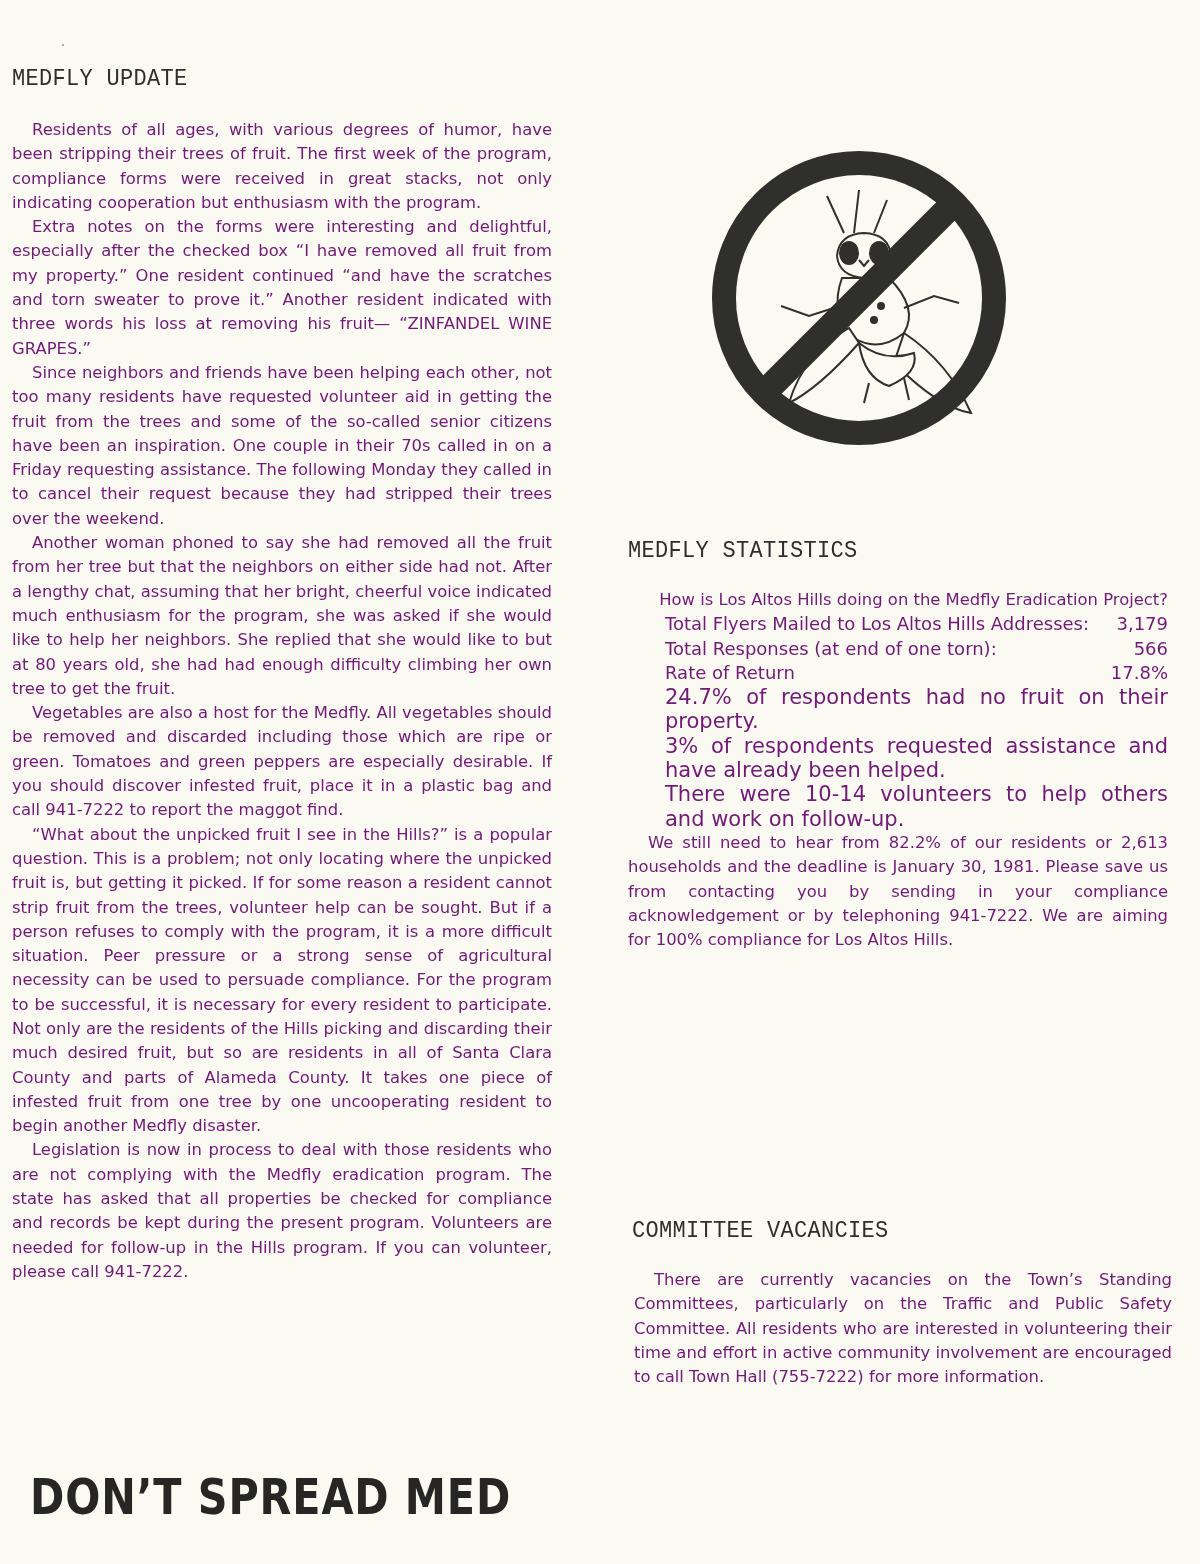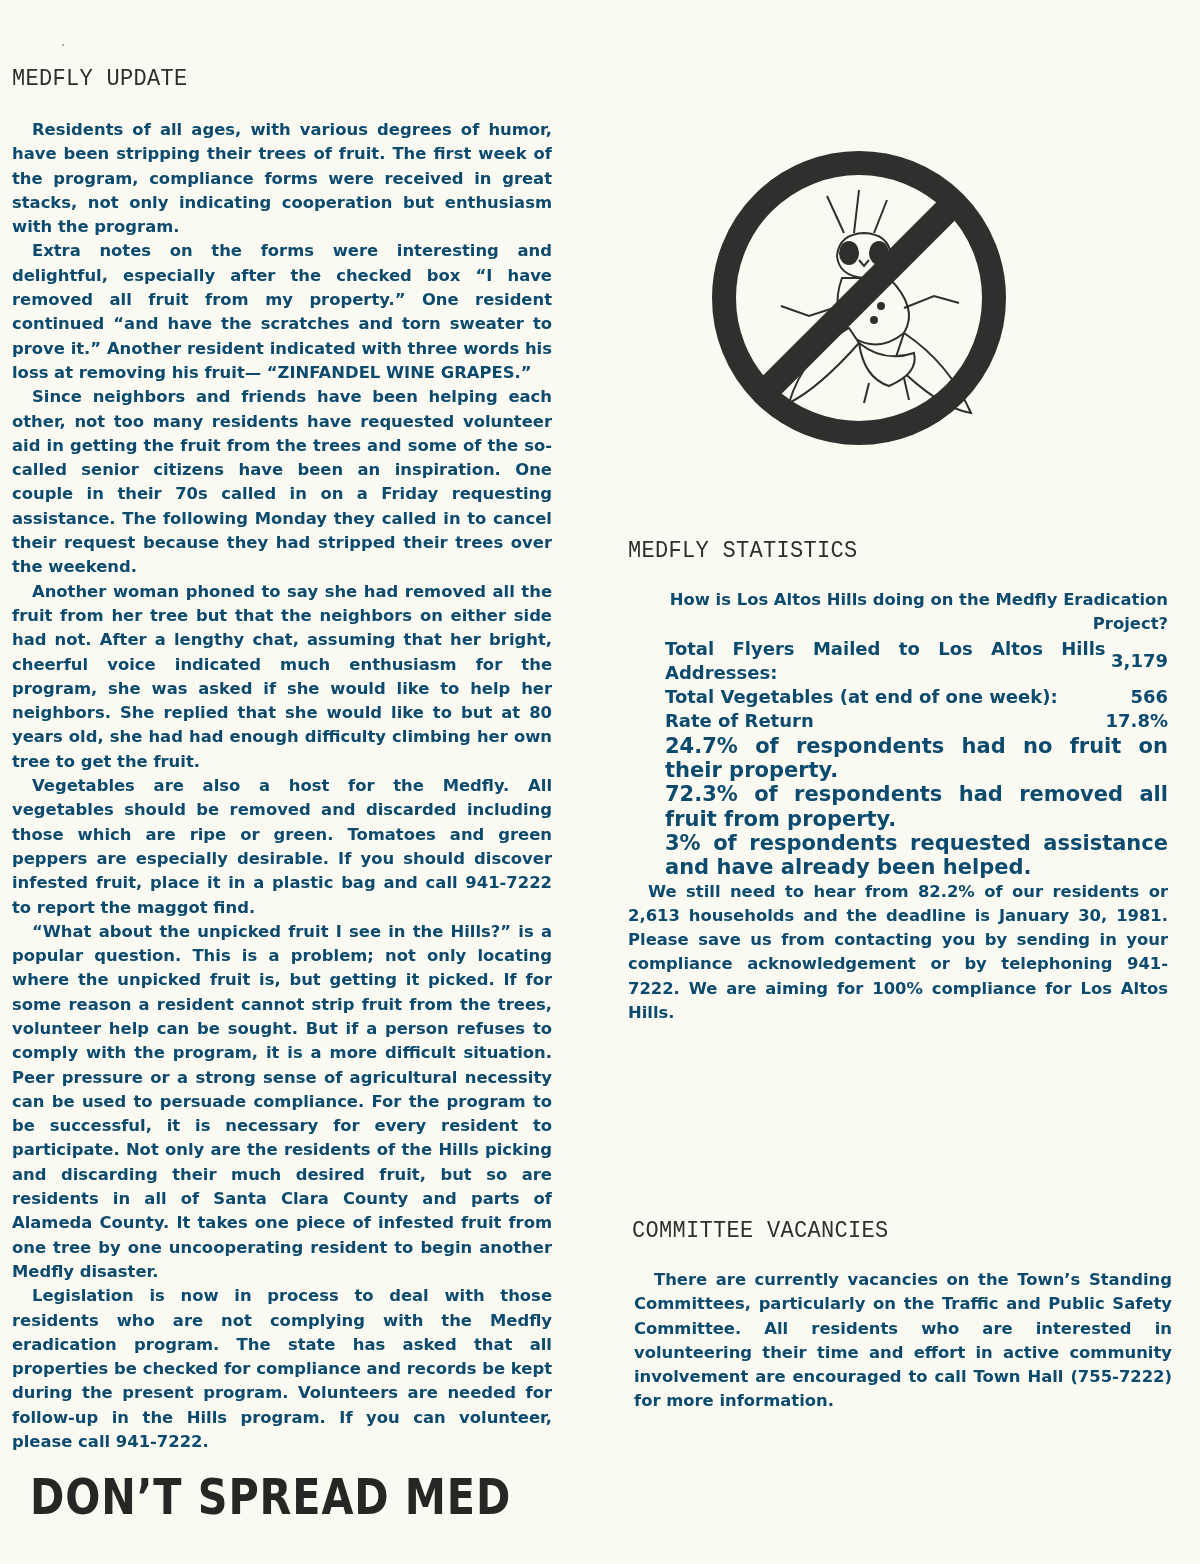--- a/index.html
+++ b/index.html
@@ -7,23 +7,22 @@
     width: 1200px; height: 1564px; position: relative; overflow: hidden;
     background: #fbfaf2; color: #2a2a28;
     font-family: "DejaVu Sans", sans-serif;
   }
   .heading {
     position: absolute; font-family: "Liberation Mono", "DejaVu Sans Mono", monospace;
     font-size: 22px; color: #2e2e2c; letter-spacing: 0.3px; margin: 0; font-weight: normal;
     transform: scaleY(1.08); transform-origin: left top;
   }
   .col {
-    position: absolute; font-size: 16.4px; line-height: 24.3px; color: #0c4a6e;
+    position: absolute; font-size: 16.4px; line-height: 24.3px; color: #701a75;
     text-align: justify;
-    font-weight: bold;
   }
   .col p { margin: 0; text-indent: 20px; }
   #left-col { left: 12px; top: 118px; width: 540px; }
   #stats-col { left: 628px; top: 588px; width: 540px; }
   .stat-table { margin: 0 0 0 37px; width: 503px; border-collapse: collapse; font-size: 18px; }
   .stat-table td { padding: 0; line-height: 24.3px; }
   .stat-table td.val { text-align: right; }
   .stat-note { margin-left: 37px !important; text-indent: 0 !important; font-size: 21px; }
   #vac-col { left: 634px; top: 1268px; width: 538px; }
   #logo {
@@ -87,32 +86,32 @@
 
 <div class="col" id="stats-col">
   <p style="text-align:right;">How is Los Altos Hills doing on the Medfly Eradication Project?</p>
   <table class="stat-table">
     <tbody>
         <tr>
       <td>Total Flyers Mailed to Los Altos Hills Addresses:</td>
       <td class="val">3,179</td>
     </tr>
     <tr>
-      <td>Total Vegetables (at end of one week):</td>
+      <td>Total Responses (at end of one torn):</td>
       <td class="val">566</td>
     </tr>
     <tr>
       <td>Rate of Return</td>
       <td class="val">17.8%</td>
     </tr>
   </tbody>
     </table>
   <p class="stat-note">24.7% of respondents had no fruit on their property.</p>
-  <p class="stat-note">72.3% of respondents had removed all fruit from property.</p>
   <p class="stat-note">3% of respondents requested assistance and have already been helped.</p>
+  <p class="stat-note">There were 10-14 volunteers to help others and work on follow-up.</p>
   <p>We still need to hear from 82.2% of our residents or 2,613 households and the deadline is January 30, 1981. Please save us from contacting you by sending in your compliance acknowledgement or by telephoning 941-7222. We are aiming for 100% compliance for Los Altos Hills.</p>
 </div>
 
 <h2 class="heading" style="left:632px; top:1218px;">COMMITTEE VACANCIES</h2>
 
 <div class="col" id="vac-col">
   <p>There are currently vacancies on the Town’s Standing Committees, particularly on the Traffic and Public Safety Committee. All residents who are interested in volunteering their time and effort in active community involvement are encouraged to call Town Hall (755-7222) for more information.</p>
 </div>
 
 <h1 id="banner">DON’T SPREAD MED</h1>

